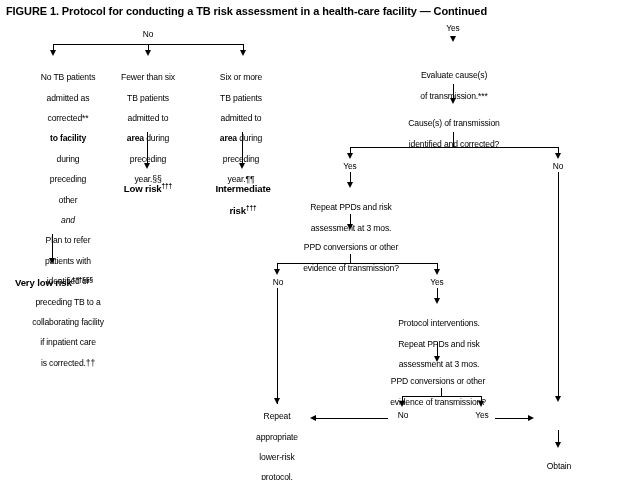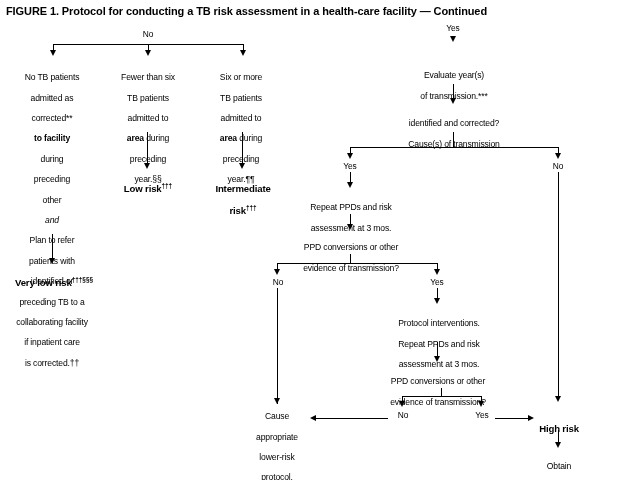--- a/index.html
+++ b/index.html
@@ -60,21 +60,21 @@
 
   <div class="label" style="left:136px;top:30px;width:24px;">No</div>
   <div class="hline" style="left:53px;top:44px;width:191px;"></div>
   <div class="vline" style="left:53px;top:44px;height:8px;"></div>
   <div class="vline" style="left:148px;top:44px;height:8px;"></div>
   <div class="vline" style="left:243px;top:44px;height:8px;"></div>
   <div class="arrow-d" style="left:50px;top:50px;"></div>
   <div class="arrow-d" style="left:145px;top:50px;"></div>
   <div class="arrow-d" style="left:240px;top:50px;"></div>
 
-  <div class="node" style="left:2px;top:62px;width:100px;">
+  <div class="node" style="left:18px;top:62px;width:100px;">
     <div>No TB patients</div>
     <div>admitted as</div>
     <div>corrected**</div>
     <div class="b">to facility</div>
     <div>during</div>
     <div>preceding</div>
     <div>other</div>
     <div style="font-style:italic;">and</div>
     <div>Plan to refer</div>
     <div>patients with</div>
@@ -116,29 +116,29 @@
   <div class="arrow-d" style="left:239px;top:163px;"></div>
   <div class="node bold" style="left:198px;top:172px;width:90px;">
     <div>Intermediate</div>
     <div><span>risk</span><sup class="fn">†††</sup></div>
   </div>
 
   <div class="label" style="left:441px;top:24px;width:24px;">Yes</div>
   <div class="arrow-d" style="left:450px;top:36px;"></div>
 
   <div class="node" style="left:396px;top:60px;width:116px;">
-    <div>Evaluate year(s)</div>
+    <div>Evaluate cause(s)</div>
     <div>of transmission.***</div>
   </div>
   <div class="vline" style="left:453px;top:84px;height:16px;"></div>
   <div class="arrow-d" style="left:450px;top:98px;"></div>
 
   <div class="node" style="left:385px;top:108px;width:138px;">
+    <div>Cause(s) of transmission</div>
     <div>identified and corrected?</div>
-    <div>Cause(s) of transmission</div>
   </div>
 
   <div class="vline" style="left:453px;top:132px;height:15px;"></div>
   <div class="hline" style="left:350px;top:147px;width:209px;"></div>
   <div class="vline" style="left:350px;top:147px;height:8px;"></div>
   <div class="vline" style="left:558px;top:147px;height:8px;"></div>
   <div class="arrow-d" style="left:347px;top:153px;"></div>
   <div class="arrow-d" style="left:555px;top:153px;"></div>
   <div class="label" style="left:338px;top:162px;width:24px;">Yes</div>
   <div class="label" style="left:546px;top:162px;width:24px;">No</div>
@@ -191,32 +191,29 @@
   <div class="label" style="left:391px;top:411px;width:24px;">No</div>
   <div class="label" style="left:470px;top:411px;width:24px;">Yes</div>
 
   <div class="hline" style="left:316px;top:418px;width:72px;"></div>
   <div class="arrow-l" style="left:310px;top:414.5px;"></div>
 
   <div class="hline" style="left:495px;top:418px;width:33px;"></div>
   <div class="arrow-r" style="left:528px;top:414.5px;"></div>
 
   <div class="node" style="left:245px;top:401px;width:64px;">
-    <div>Cause</div>
+    <div>Repeat</div>
     <div>appropriate</div>
     <div>lower-risk</div>
     <div>protocol.</div>
   </div>
 
   <div class="vline" style="left:558px;top:172px;height:226px;"></div>
   <div class="arrow-d" style="left:555px;top:396px;"></div>
 
-  <div class="node bold" style="left:528px;top:412px;width:62px;">
-    <span>High risk</span>
-  </div>
   <div class="vline" style="left:558px;top:430px;height:14px;"></div>
   <div class="arrow-d" style="left:555px;top:442px;"></div>
 
   <div class="node" style="left:520px;top:451px;width:78px;">
     <div>Obtain</div>
     
   </div>
 
 </div>
 

